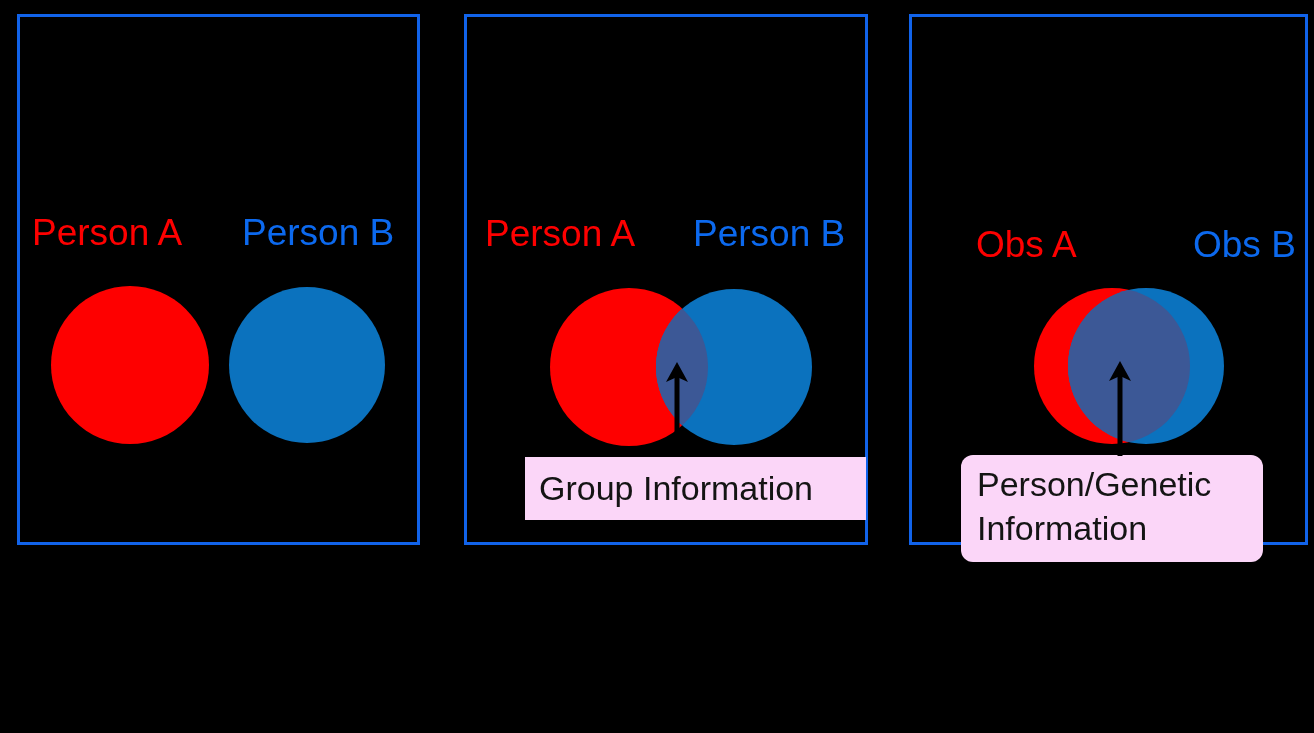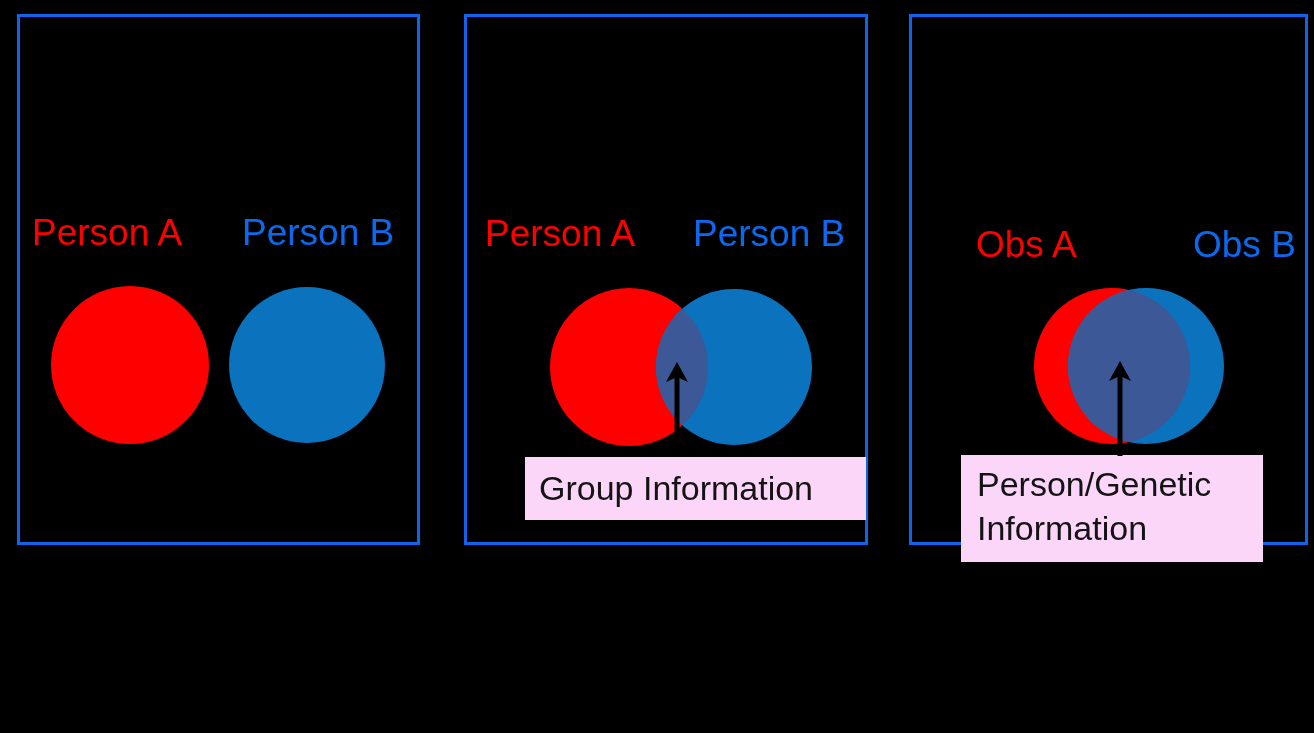--- a/index.html
+++ b/index.html
@@ -57,20 +57,21 @@
     line-height: 63px;
     padding-left: 14px;
     white-space: nowrap;
     margin-left: 29px;
   }
   .callout-3 {
     left: 49px; top: 438px;
     width: 302px; height: 107px;
     line-height: 44px;
     padding: 7px 6px 0 16px;
+    border-radius: 12px;
   }
 
   svg.venn {
     position: absolute;
     left: 0;
     top: 0;
     z-index: 2;
     pointer-events: none;
   }
   .fill-red     { fill: var(--circle-red,  #FE0000); }

